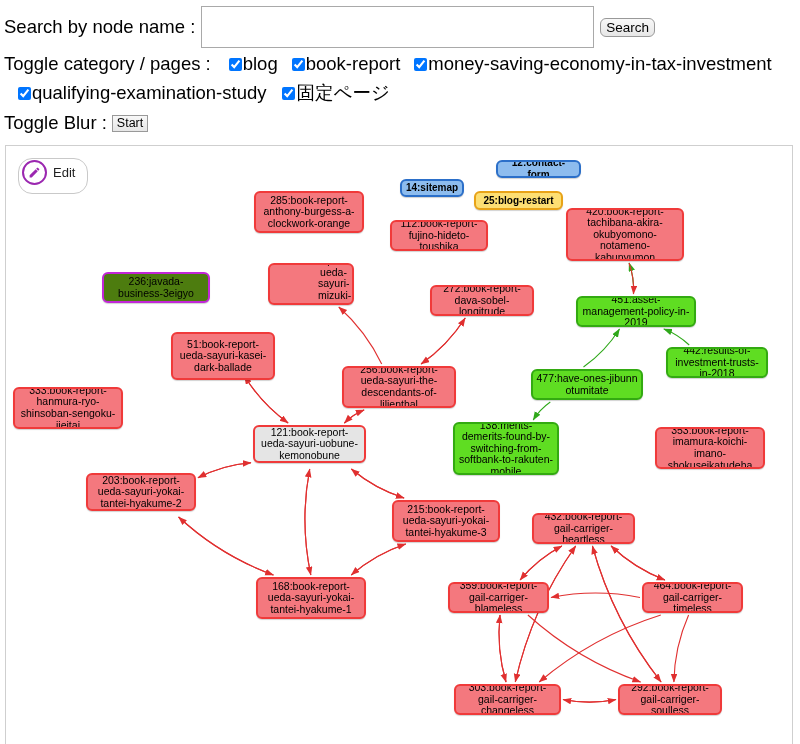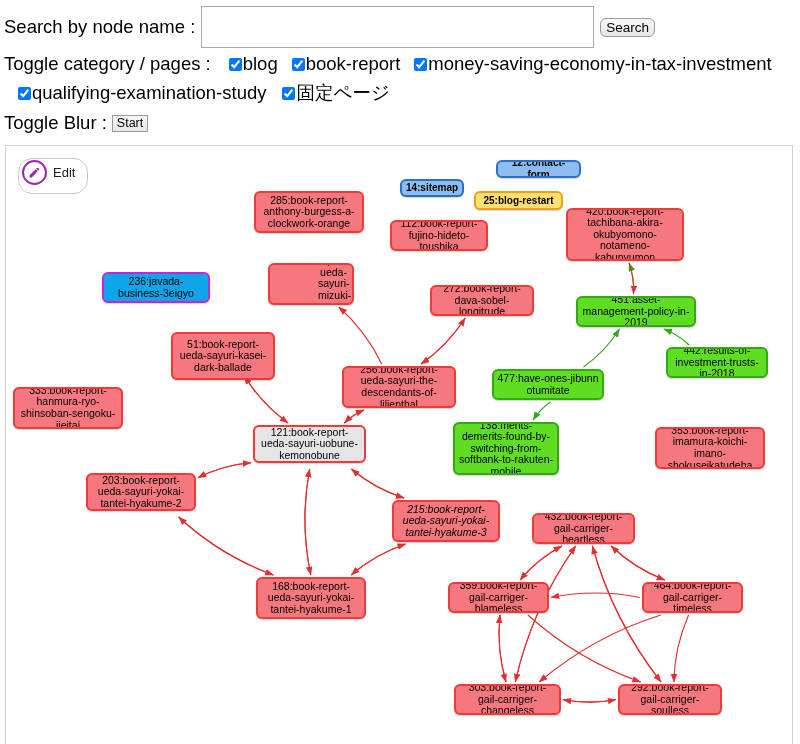--- a/index.html
+++ b/index.html
@@ -263,60 +263,60 @@
       </div>
       <div class="node" style="left: 468px; top: 45px; width: 89px; height: 19px; background: rgb(253, 223, 115); border-color: rgb(232, 163, 23); font-weight: bold; font-size: 10px; border-radius: 6px;">
         <span>25:blog-restart</span>
       </div>
       <div class="node" style="left: 384px; top: 74px; width: 98px; height: 31px; background: rgb(244, 120, 126); border-color: rgb(240, 58, 58);">
         <span>112:book-report-fujino-hideto-toushika</span>
       </div>
       <div class="node" style="left: 560px; top: 62px; width: 118px; height: 53px; background: rgb(244, 120, 126); border-color: rgb(240, 58, 58);">
         <span>420:book-report-tachibana-akira-okubyomono-notameno-kabunyumon</span>
       </div>
-      <div class="node" style="left: 96px; top: 126px; width: 108px; height: 31px; background: #0ea5e9; border-color: rgb(194, 38, 216);">
+      <div class="node" style="left: 96px; top: 126px; width: 108px; height: 31px; background: #4d7c0f; border-color: rgb(194, 38, 216);">
         <span>236:javada-business-3eigyo</span>
       </div>
       <div class="node" style="left: 262px; top: 117px; width: 86px; height: 42px; background: rgb(244, 120, 126); border-color: rgb(240, 58, 58); padding-left: 48px;">
         <span>98:book-report-ueda-sayuri-mizuki-no-zanko</span>
       </div>
       <div class="node" style="left: 424px; top: 139px; width: 104px; height: 31px; background: rgb(244, 120, 126); border-color: rgb(240, 58, 58);">
         <span>272:book-report-dava-sobel-longitrude</span>
       </div>
       <div class="node" style="left: 570px; top: 150px; width: 120px; height: 31px; background: rgb(95, 221, 34); border-color: rgb(51, 170, 17);">
         <span>451:asset-management-policy-in-2019</span>
       </div>
       <div class="node" style="left: 165px; top: 186px; width: 104px; height: 48px; background: rgb(244, 120, 126); border-color: rgb(240, 58, 58);">
         <span>51:book-report-ueda-sayuri-kasei-dark-ballade</span>
       </div>
       <div class="node" style="left: 660px; top: 201px; width: 102px; height: 31px; background: rgb(95, 221, 34); border-color: rgb(51, 170, 17);">
         <span>442:results-of-investment-trusts-in-2018</span>
       </div>
       <div class="node" style="left: 336px; top: 220px; width: 114px; height: 42px; background: rgb(244, 120, 126); border-color: rgb(240, 58, 58);">
         <span>256:book-report-ueda-sayuri-the-descendants-of-lilienthal</span>
       </div>
-      <div class="node" style="left: 486px; top: 223px; width: 112px; height: 31px; background: rgb(95, 221, 34); border-color: rgb(51, 170, 17);">
+      <div class="node" style="left: 525px; top: 223px; width: 112px; height: 31px; background: rgb(95, 221, 34); border-color: rgb(51, 170, 17);">
         <span>477:have-ones-jibunn otumitate</span>
       </div>
       <div class="node" style="left: 7px; top: 241px; width: 110px; height: 42px; background: rgb(244, 120, 126); border-color: rgb(240, 58, 58);">
         <span>333:book-report-hanmura-ryo-shinsoban-sengoku-jieitai</span>
       </div>
       <div class="node" style="left: 447px; top: 276px; width: 106px; height: 53px; background: rgb(95, 221, 34); border-color: rgb(51, 170, 17);">
         <span>138:merits-demerits-found-by-switching-from-softbank-to-rakuten-mobile</span>
       </div>
       <div class="node" style="left: 247px; top: 279px; width: 113px; height: 38px; background: #e5e5e5; border-color: rgb(240, 58, 58);">
         <span>121:book-report-ueda-sayuri-uobune-kemonobune</span>
       </div>
       <div class="node" style="left: 649px; top: 281px; width: 110px; height: 42px; background: rgb(244, 120, 126); border-color: rgb(240, 58, 58);">
         <span>353:book-report-imamura-koichi-imano-shokuseikatudeha</span>
       </div>
       <div class="node" style="left: 80px; top: 327px; width: 110px; height: 38px; background: rgb(244, 120, 126); border-color: rgb(240, 58, 58);">
         <span>203:book-report-ueda-sayuri-yokai-tantei-hyakume-2</span>
       </div>
-      <div class="node" style="left: 386px; top: 354px; width: 108px; height: 42px; background: rgb(244, 120, 126); border-color: rgb(240, 58, 58); font-style: italic;">
+      <div class="node" style="left: 386px; top: 354px; width: 108px; height: 42px; background: rgb(244, 120, 126); border-color: rgb(240, 58, 58);">
         <span>215:book-report-ueda-sayuri-yokai-tantei-hyakume-3</span>
       </div>
       <div class="node" style="left: 526px; top: 367px; width: 103px; height: 31px; background: rgb(244, 120, 126); border-color: rgb(240, 58, 58);">
         <span>432:book-report-gail-carriger-heartless</span>
       </div>
       <div class="node" style="left: 442px; top: 436px; width: 101px; height: 31px; background: rgb(244, 120, 126); border-color: rgb(240, 58, 58);">
         <span>359:book-report-gail-carriger-blameless</span>
       </div>
       <div class="node" style="left: 636px; top: 436px; width: 101px; height: 31px; background: rgb(244, 120, 126); border-color: rgb(240, 58, 58);">
         <span>464:book-report-gail-carriger-timeless</span>

